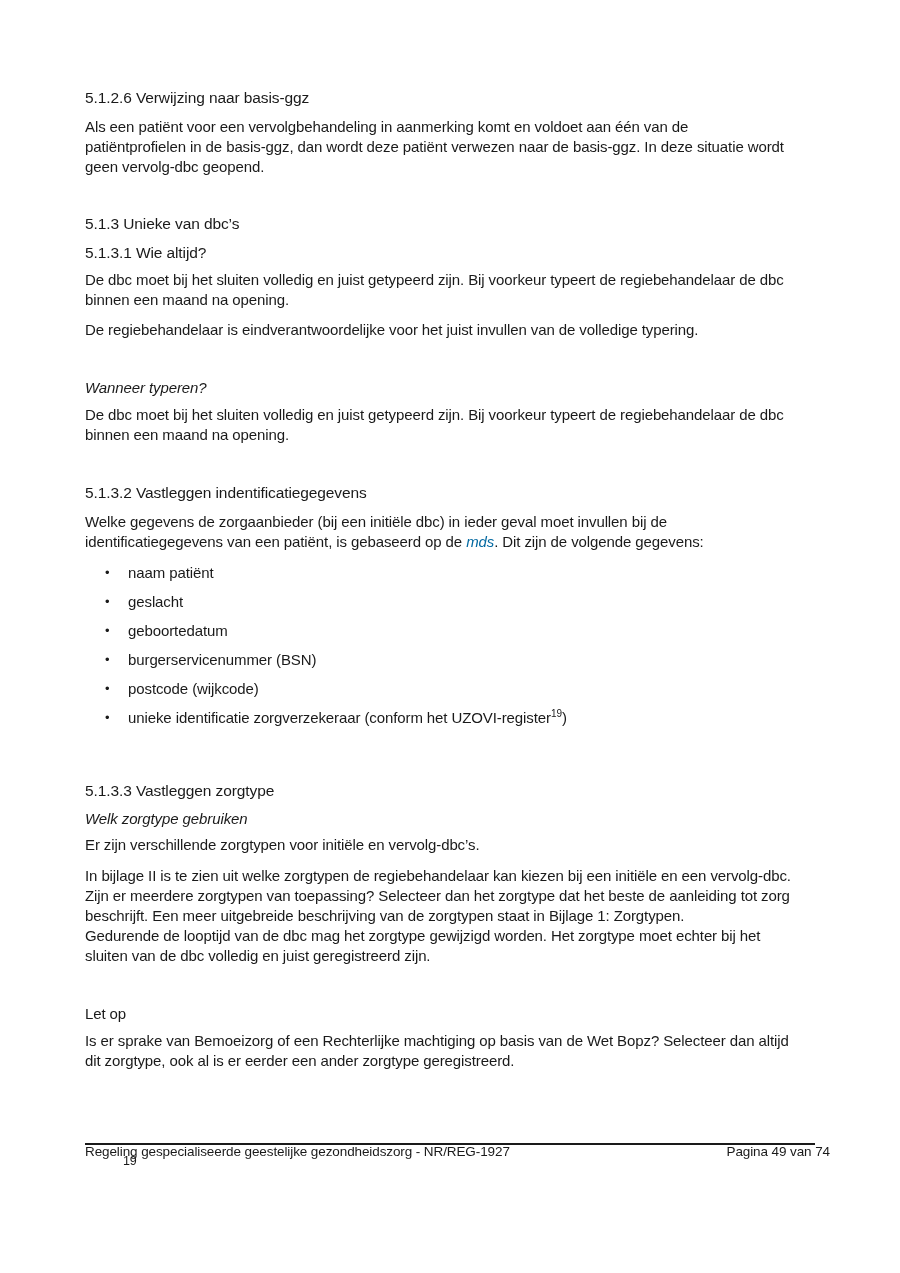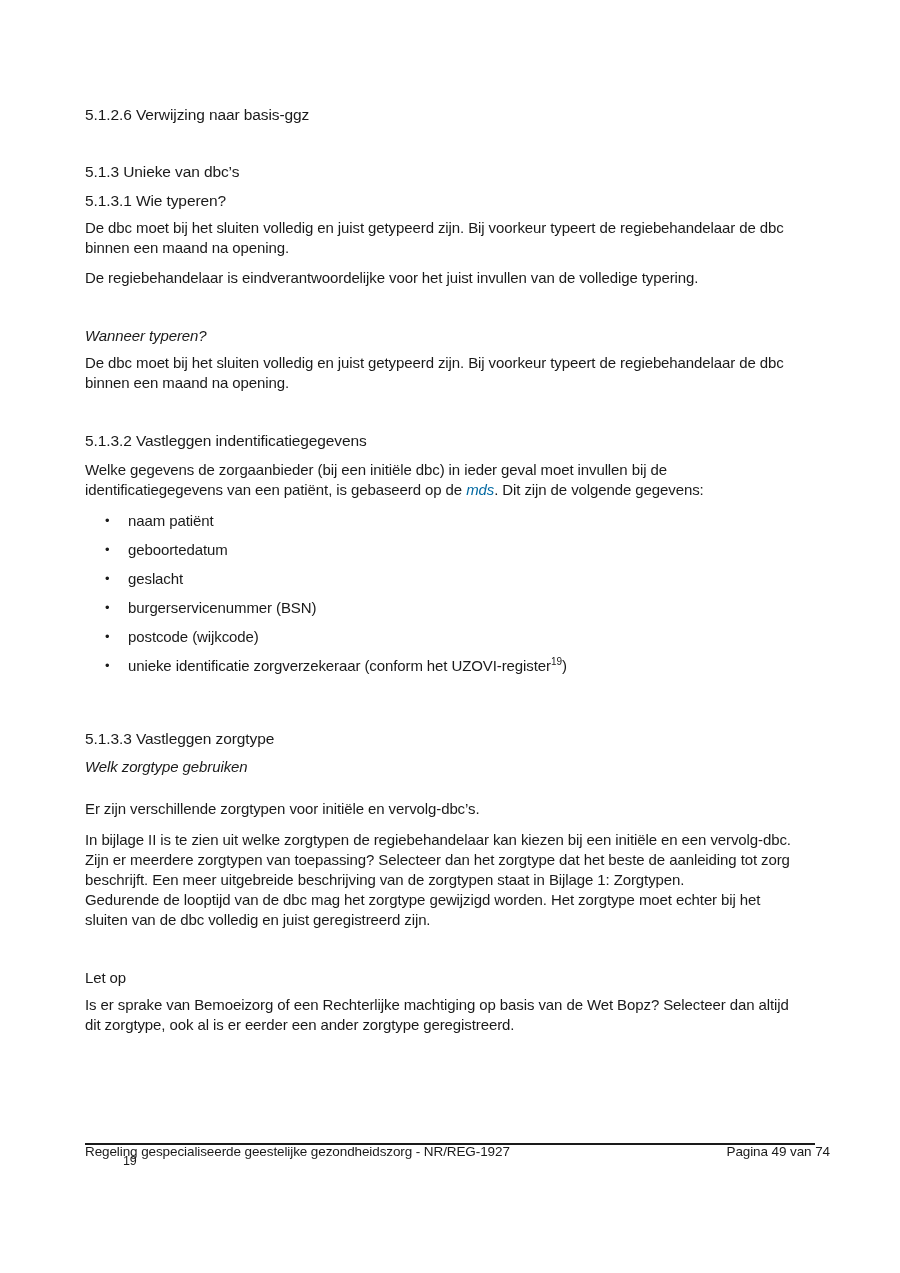--- a/index.html
+++ b/index.html
@@ -12,21 +12,21 @@
     position: relative;
     width: 900px;
     height: 1273px;
     background: #ffffff;
     margin: 0 auto;
     overflow: hidden;
   }
   .content {
     position: absolute;
     left: 85px;
-    top: 105px;
+    top: 88px;
     width: 745px;
   }
   .heading {
     font-size: 15.5px;
     line-height: 20px;
     font-weight: 400;
     letter-spacing: -0.1px;
   }
   .para {
     font-size: 15px;
@@ -41,21 +41,21 @@
     letter-spacing: -0.1px;
   }
   .mt-9  { margin-top: 9px; }
   .mt-37 { margin-top: 37px; }
   .mt-7  { margin-top: 7px; }
   .mt-10 { margin-top: 10px; }
   .mt-38 { margin-top: 38px; }
   .mt-11 { margin-top: 11px; }
   .mt-56 { margin-top: 53px; }
   .mt-8  { margin-top: 8px; }
-  .mt-6  { margin-top: 22px; }
+  .mt-6  { margin-top: 6px; }
   .link {
     color: #0369a1;
     text-decoration: none;
     cursor: pointer;
     font-style: italic;
   }
   .bullet-list { margin-top: 11px; }
   .bullet-item {
     position: relative;
     padding-left: 43px;
@@ -114,39 +114,42 @@
     letter-spacing: -0.1px;
   }
 </style>
 </head>
 <body>
 
 <div class="page">
   <div class="content">
 
     <div class="heading">5.1.2.6 Verwijzing naar basis-ggz</div>
+    <div class="para mt-9">Als een patiënt voor een vervolgbehandeling in aanmerking komt en voldoet aan één van de
+patiëntprofielen in de basis-ggz, dan wordt deze patiënt verwezen naar de basis-ggz. In deze situatie wordt
+geen vervolg-dbc geopend.</div>
 
     <div class="heading mt-37">5.1.3 Unieke van dbc’s</div>
-    <div class="heading mt-9">5.1.3.1 Wie typeren?</div>
+    <div class="heading mt-9">5.1.3.1 Wie altijd?</div>
     <div class="para mt-7">De dbc moet bij het sluiten volledig en juist getypeerd zijn. Bij voorkeur typeert de regiebehandelaar de dbc
 binnen een maand na opening.</div>
     <div class="para mt-10">De regiebehandelaar is eindverantwoordelijke voor het juist invullen van de volledige typering.</div>
 
     <div class="subhead-italic mt-38">Wanneer typeren?</div>
     <div class="para mt-7">De dbc moet bij het sluiten volledig en juist getypeerd zijn. Bij voorkeur typeert de regiebehandelaar de dbc
 binnen een maand na opening.</div>
 
     <div class="heading mt-38">5.1.3.2 Vastleggen indentificatiegegevens</div>
     <div class="para mt-9"><span>Welke gegevens de zorgaanbieder (bij een initiële dbc) in ieder geval moet invullen bij de
 identificatiegegevens van een patiënt, is gebaseerd op de </span><a class="link">mds</a><span>. Dit zijn de volgende gegevens:</span></div>
 
     <div class="bullet-list">
       <div class="bullet-item">naam patiënt</div>
+      <div class="bullet-item">geslacht</div>
       <div class="bullet-item">geboortedatum</div>
-      <div class="bullet-item">geslacht</div>
       <div class="bullet-item">burgerservicenummer (BSN)</div>
       <div class="bullet-item">postcode (wijkcode)</div>
       <div class="bullet-item"><span>unieke identificatie zorgverzekeraar (conform het UZOVI-register</span><sup class="fn-ref">19</sup><span>)</span></div>
     </div>
 
     <div class="heading mt-56">5.1.3.3 Vastleggen zorgtype</div>
     <div class="subhead-italic mt-8">Welk zorgtype gebruiken</div>
     <div class="para mt-6">Er zijn verschillende zorgtypen voor initiële en vervolg-dbc’s.</div>
     <div class="para mt-11">In bijlage II is te zien uit welke zorgtypen de regiebehandelaar kan kiezen bij een initiële en een vervolg-dbc.
 Zijn er meerdere zorgtypen van toepassing? Selecteer dan het zorgtype dat het beste de aanleiding tot zorg

